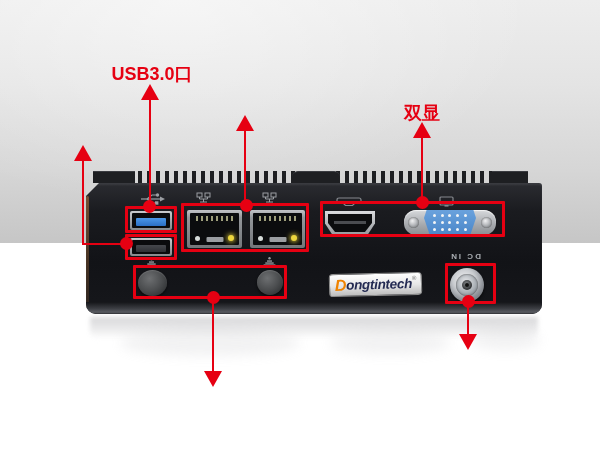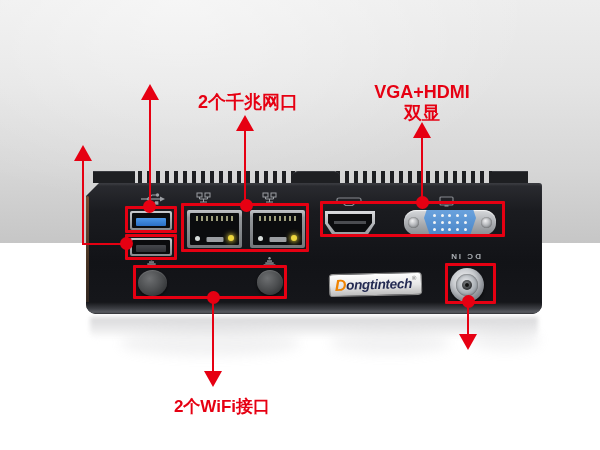--- a/index.html
+++ b/index.html
@@ -281,18 +281,16 @@
 
   <div class="rline" style="left:421px;top:138px;height:64px"></div>
   <div class="arr-up" style="left:413px;top:122px"></div>
 
   <div class="rline" style="left:212px;top:297px;height:74px"></div>
   <div class="arr-down" style="left:204px;top:371px"></div>
 
   <div class="rline" style="left:467px;top:301px;height:33px"></div>
   <div class="arr-down" style="left:459px;top:334px"></div>
 
-  <div class="rlabel" style="left:248px;top:90px">2个千兆网口</div>
-  <div class="rlabel" style="left:422px;top:82px">VGA+HDMI</div>
+  <div class="rlabel" style="left:152px;top:62px">USB3.0口</div>
   <div class="rlabel" style="left:422px;top:101px">双显</div>
-  <div class="rlabel rlabel-sm" style="left:222px;top:395px">2个WiFi接口</div>
 
 </div>
 
 </body></html>

